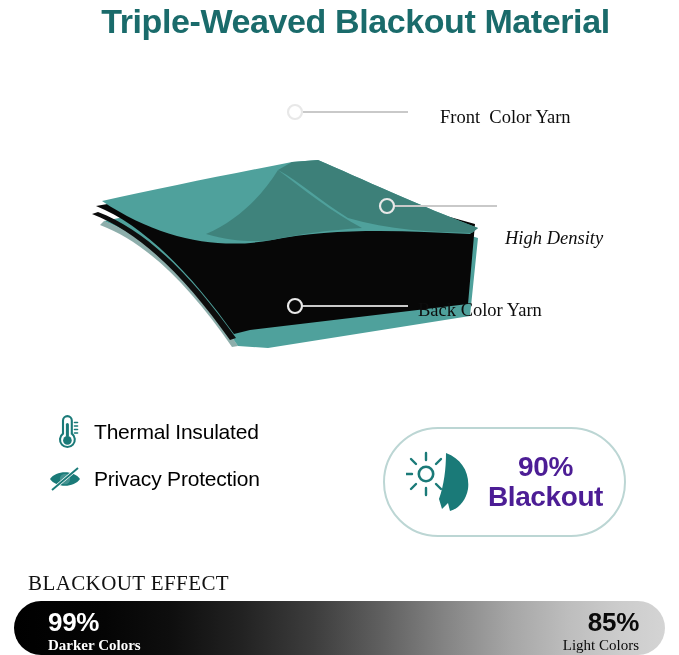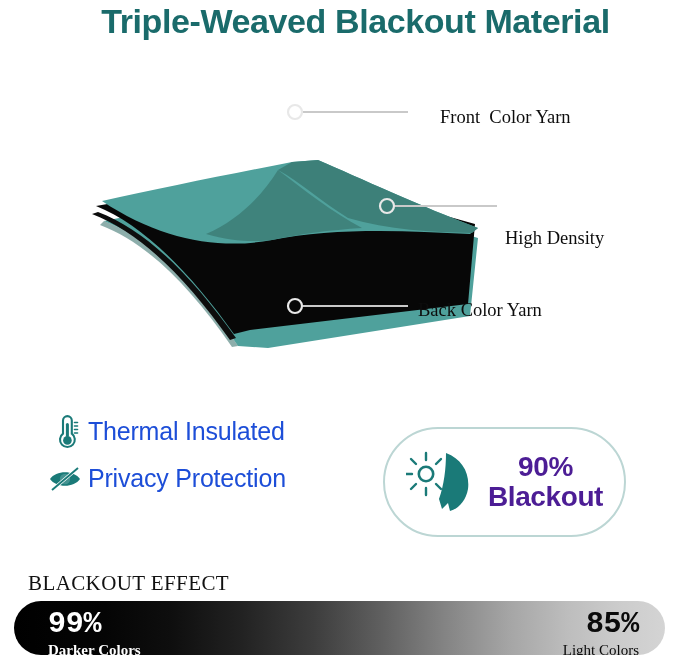--- a/index.html
+++ b/index.html
@@ -45,21 +45,21 @@
 
   .callout-label {
     position: absolute;
     font-family: "Liberation Serif", serif;
     font-size: 18.5px;
     color: #0d0d0d;
     line-height: 1.28;
     white-space: pre;
   }
   .callout-front { left: 396px; top: 106px; margin-left: 44px; }
-  .callout-mid   { left: 505px; top: 180px; }
+  .callout-mid   { left: 505px; top: 180px; font-style: italic; }
   .callout-back  { left: 418px; top: 299px; }
 
   
   .features {
     position: absolute;
     left: 46px;
     top: 408px;
     width: 330px;
   }
   .feature-row {
@@ -70,23 +70,23 @@
   .feature-icon {
     width: 40px;
     height: 36px;
     flex: 0 0 40px;
     display: flex;
     align-items: center;
     justify-content: center;
   }
   .feature-label {
     font-family: "Liberation Sans", sans-serif;
-    font-size: 25px;
-    color: #1d4ed8;
-    margin-left: 2px;
+    font-size: 21px;
+    color: #000000;
+    margin-left: 8px;
     white-space: nowrap;
     letter-spacing: -0.2px;
   }
 
   
   .badge {
     position: absolute;
     left: 383px;
     top: 427px;
     width: 243px;
@@ -154,23 +154,23 @@
     color: #ffffff;
   }
   .bar-right {
     position: absolute;
     right: 26px;
     top: 8px;
     color: #0a0a0a;
     text-align: right;
   }
   .bar-pct {
-    font-family: Liberation Mono, monospace;
+    font-family: Liberation Sans, sans-serif;
     font-weight: bold;
-    font-size: 30px;
+    font-size: 26px;
     line-height: 1.05;
     letter-spacing: -0.3px;
   }
   .bar-sub-bold {
     font-family: "Liberation Serif", serif;
     font-weight: bold;
     font-size: 15px;
     line-height: 1.2;
   }
   .bar-sub {

